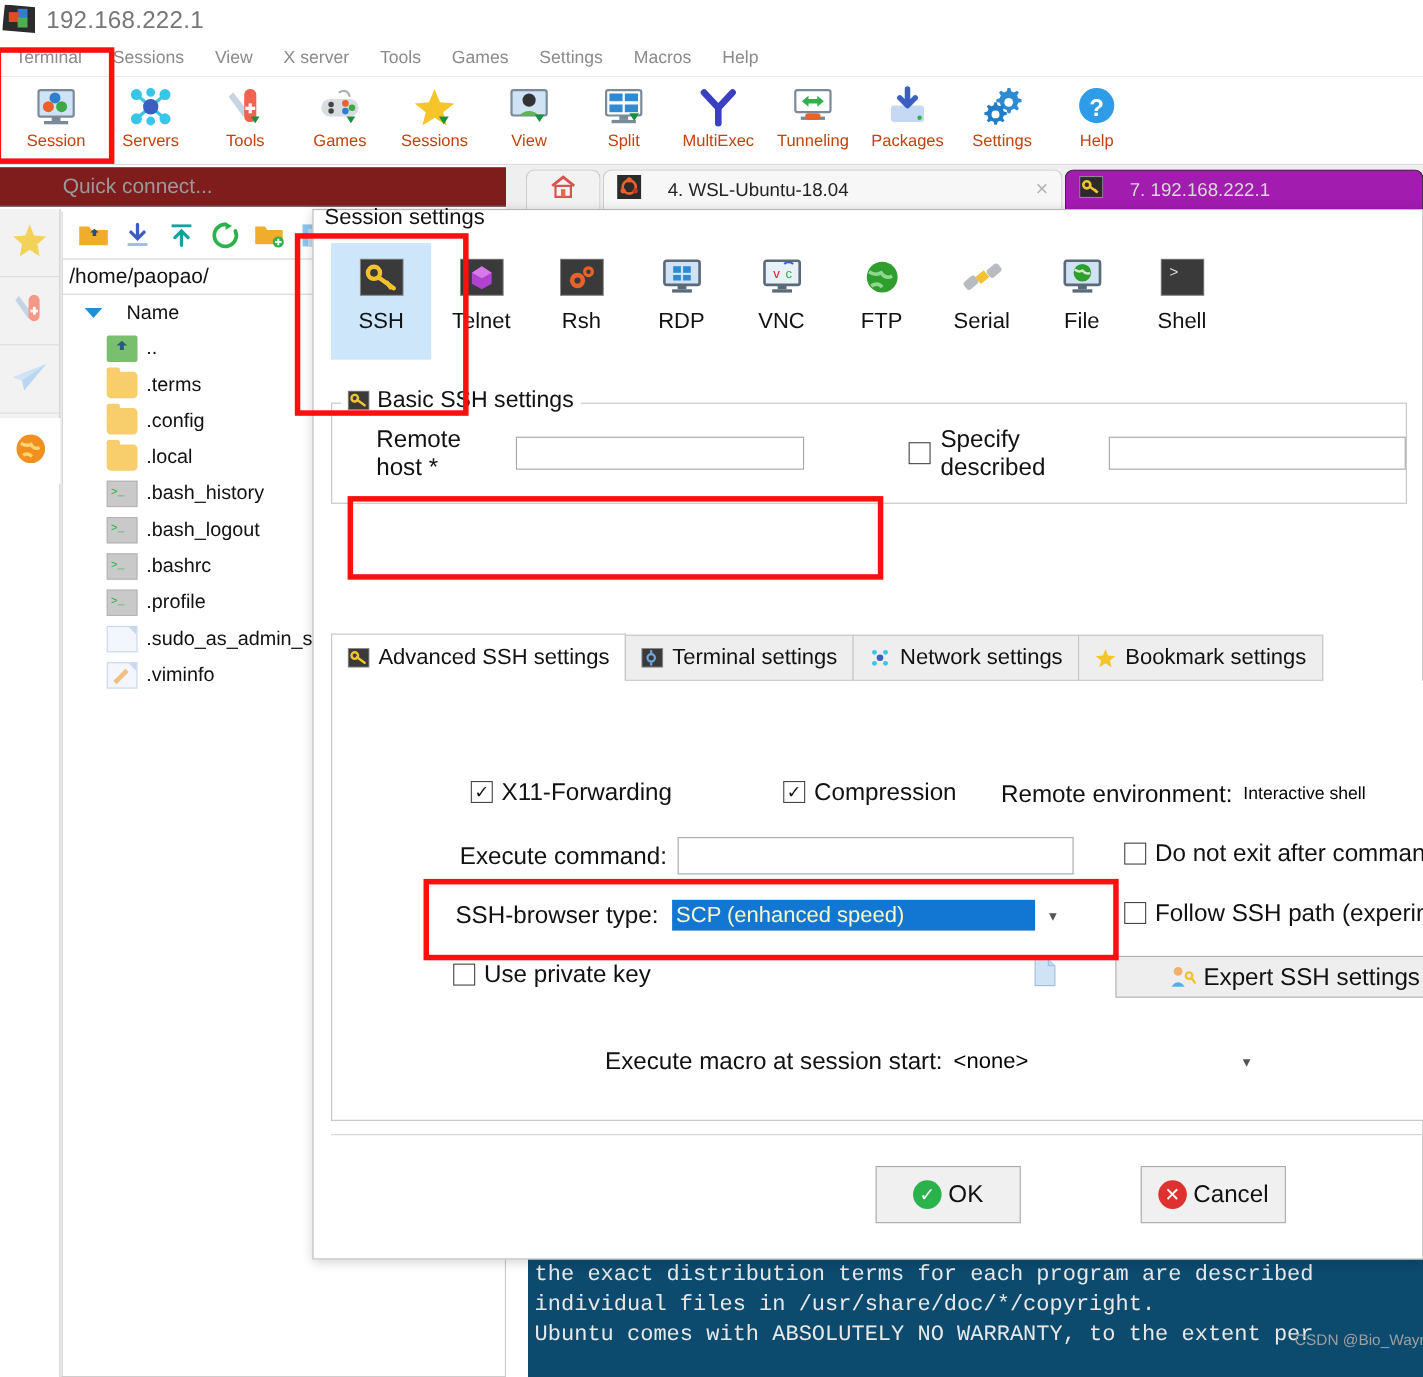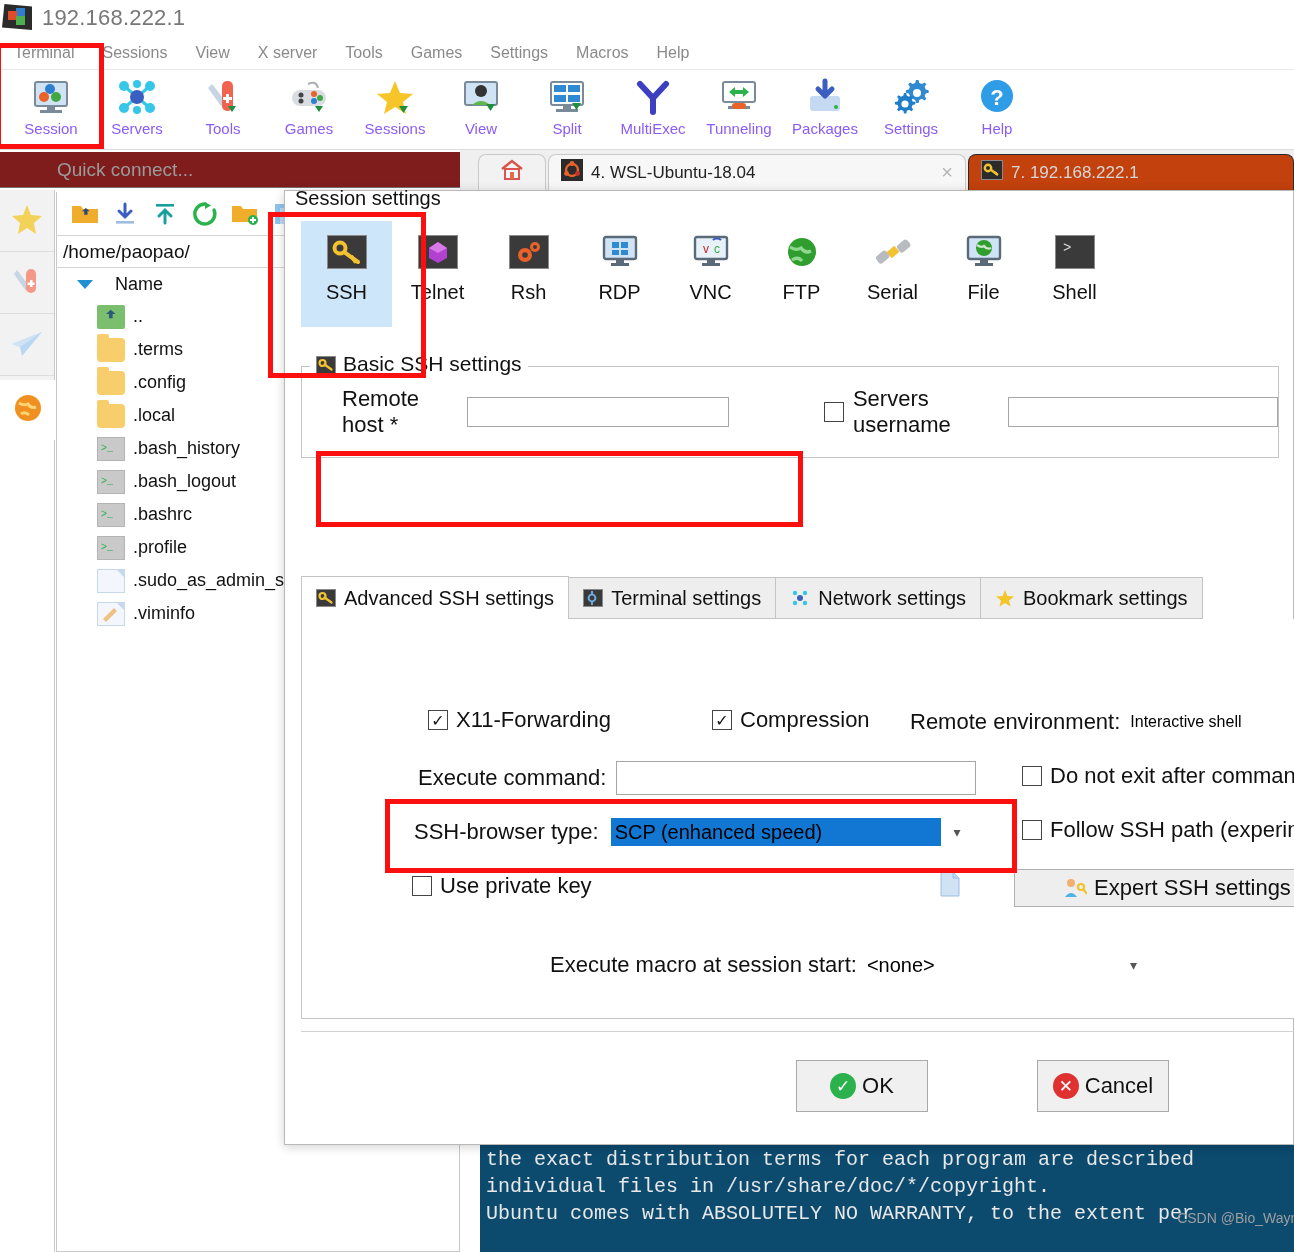--- a/index.html
+++ b/index.html
@@ -42,44 +42,45 @@
   #toolbar {
     position:absolute; left:0; top:70px; width:1294px; height:80px;
     background:#ffffff; display:flex; align-items:flex-start; padding-left:8px;
     border-bottom:1px solid #dcdcdc;
   }
   .tb-btn {
     width:86px; display:flex; flex-direction:column; align-items:center;
     padding-top:6px; cursor:default;
   }
   .tb-ico { width:42px; height:42px; position:relative; }
-  .tb-label { font-size:15px; color:#8b5cf6; margin-top:2px; white-space:nowrap; }
+  .tb-label { font-size:15px; color:#c2410c; margin-top:2px; white-space:nowrap; }
 
   
   #tabbar {
     position:absolute; left:0; top:150px; width:1294px; height:40px;
     background:#efefef;
   }
   #tabbar-left { position:absolute; left:0; top:0; width:460px; height:40px; background:#ffffff; }
   .tab {
     position:absolute; top:4px; height:36px;
     display:flex; align-items:center; padding:0 12px;
     border-top-left-radius:8px; border-top-right-radius:8px;
     font-size:17px;
+    gap:16px;
   }
   #tab-home {
     left:478px; width:68px; background:#f2f2f2;
     border:1px solid #c9c9c9; border-bottom:none; justify-content:center;
   }
   #tab-wsl {
     left:548px; width:418px; background:#f7f7f7;
     border:1px solid #c9c9c9; border-bottom:none; color:#222;
   }
   #tab-ip {
-    left:968px; width:326px; background:#c2410c;
+    left:968px; width:326px; background:#a21caf;
     border:1px solid #2b2b2b; border-bottom:none; color:#d8d8d8;
   }
   .tab-close { margin-left:auto; color:#b5b5b5; font-size:20px; }
 
   
   #rail {
     position:absolute; left:0; top:190px; width:55px; height:250px;
     background:#f2f2f2; border-right:1px solid #c9c9c9;
   }
   .rail-btn {
@@ -234,21 +235,21 @@
     display:flex;align-items:center;justify-content:center;color:#fff;font-size:17px; }
 
   select.styled, input.styled {
     font-family:"Liberation Sans", sans-serif; font-size:20px;
     border:1px solid #a6a6a6; background:#fff; color:#111; padding:0 4px;
   }
 
   
   .redbox { position:absolute; border:5px solid #fb0f0f; pointer-events:none; }
 
-  .sel-blue { background:#1276d3; color:#000000;text-align:center; }
+  .sel-blue { background:#1276d3; color:#fef9c3;text-align:center; }
 </style>
 </head>
 <body>
 
 <div id="titlebar">
   <div id="app-logo">
     <span class="sq b"></span>
       <span class="sq r"></span>
       <span class="sq g"></span>
   </div>
@@ -744,21 +745,21 @@
           <path d="M8.5 8.5 L15.5 13.5" stroke="#f2c230" stroke-width="2.2" stroke-linecap="round"></path>
         </svg>
       </span>
       <span>Basic SSH settings</span>
     </div>
     <div id="gb-basic-inner">
       <span class="fld-label">Remote host *</span>
       <input class="styled" type="text" style="width: 262px; height: 30px; margin-left: 10px;" value="">
       <span style="margin-left:95px; display:flex; align-items:center;">
         <span class="chk"></span>
-        <span class="fld-label" style="margin-left:9px;">Servers username</span>
+        <span class="fld-label" style="margin-left:9px;">Specify described</span>
       </span>
       <input class="styled" type="text" style="width: 270px; height: 30px; margin-left: 12px;" value="">
     </div>
   </div>
 
   <div id="dlg-tabs">
     <div class="dtab active">
       <span class="dtab-ico">
         <svg width="20" height="18" viewBox="0 0 20 18">
           <rect x="0.5" y="0.5" width="19" height="17" fill="#3a3a3a" stroke="#8a8a8a"></rect>

